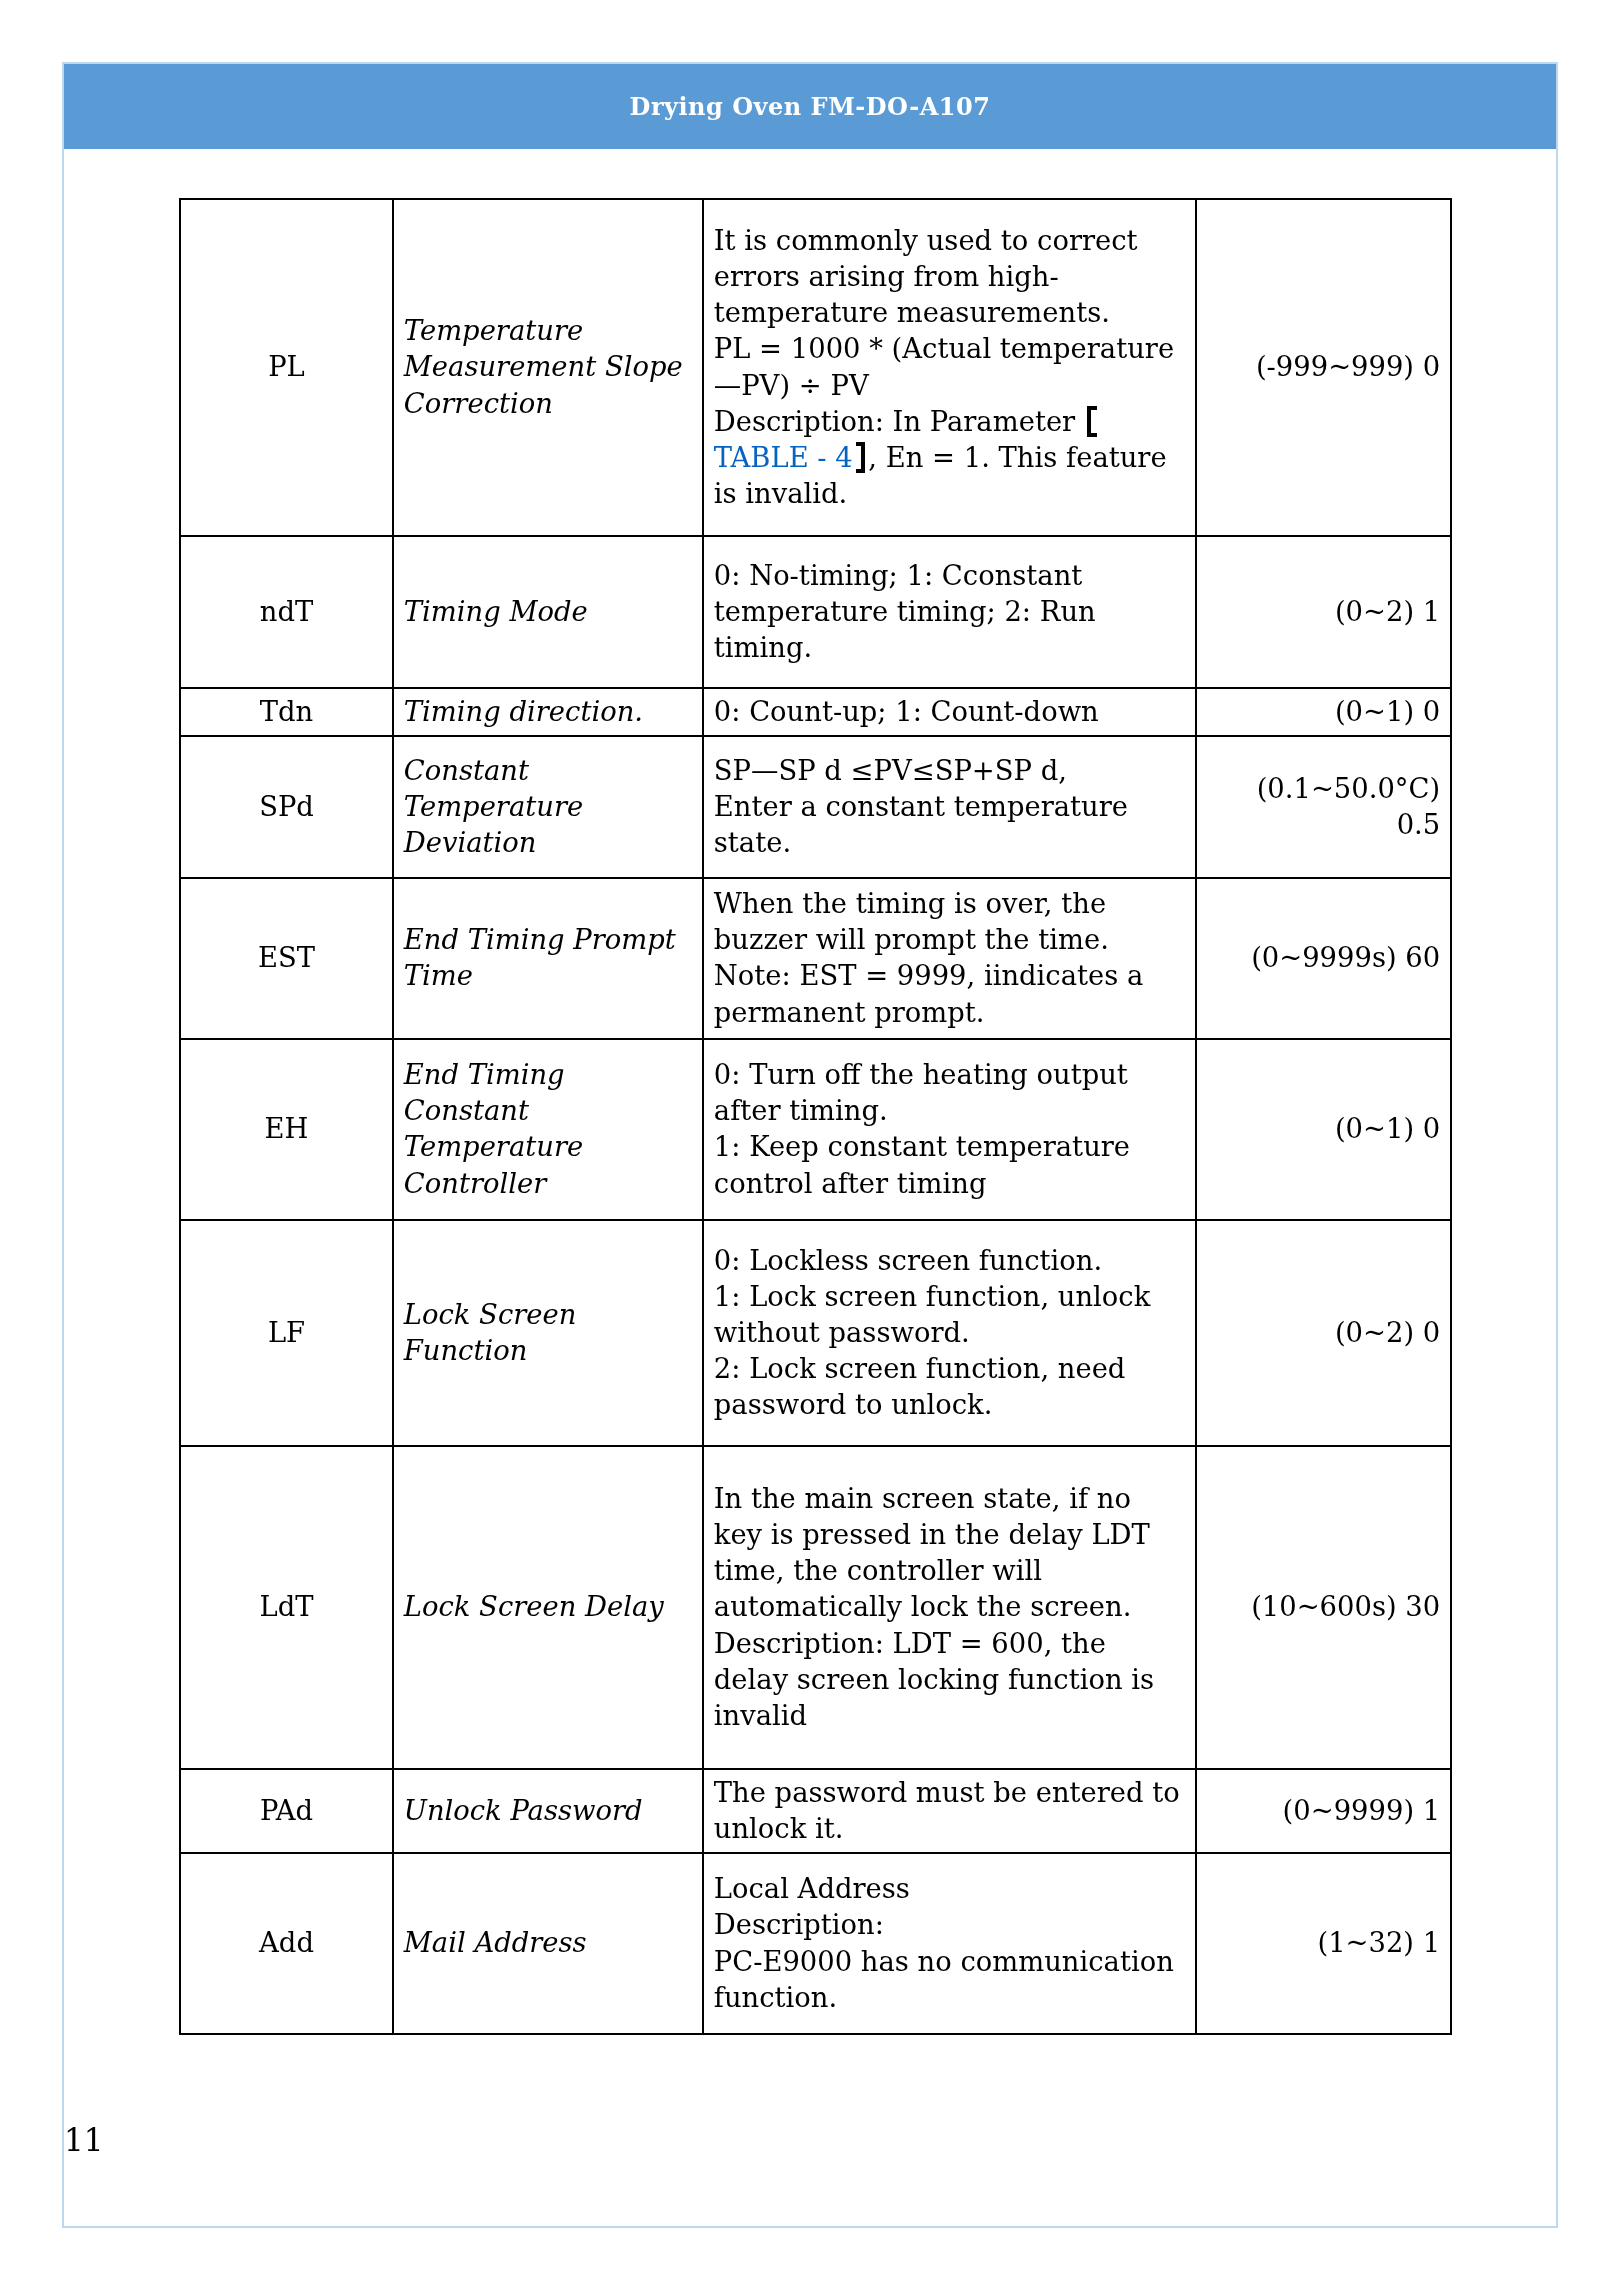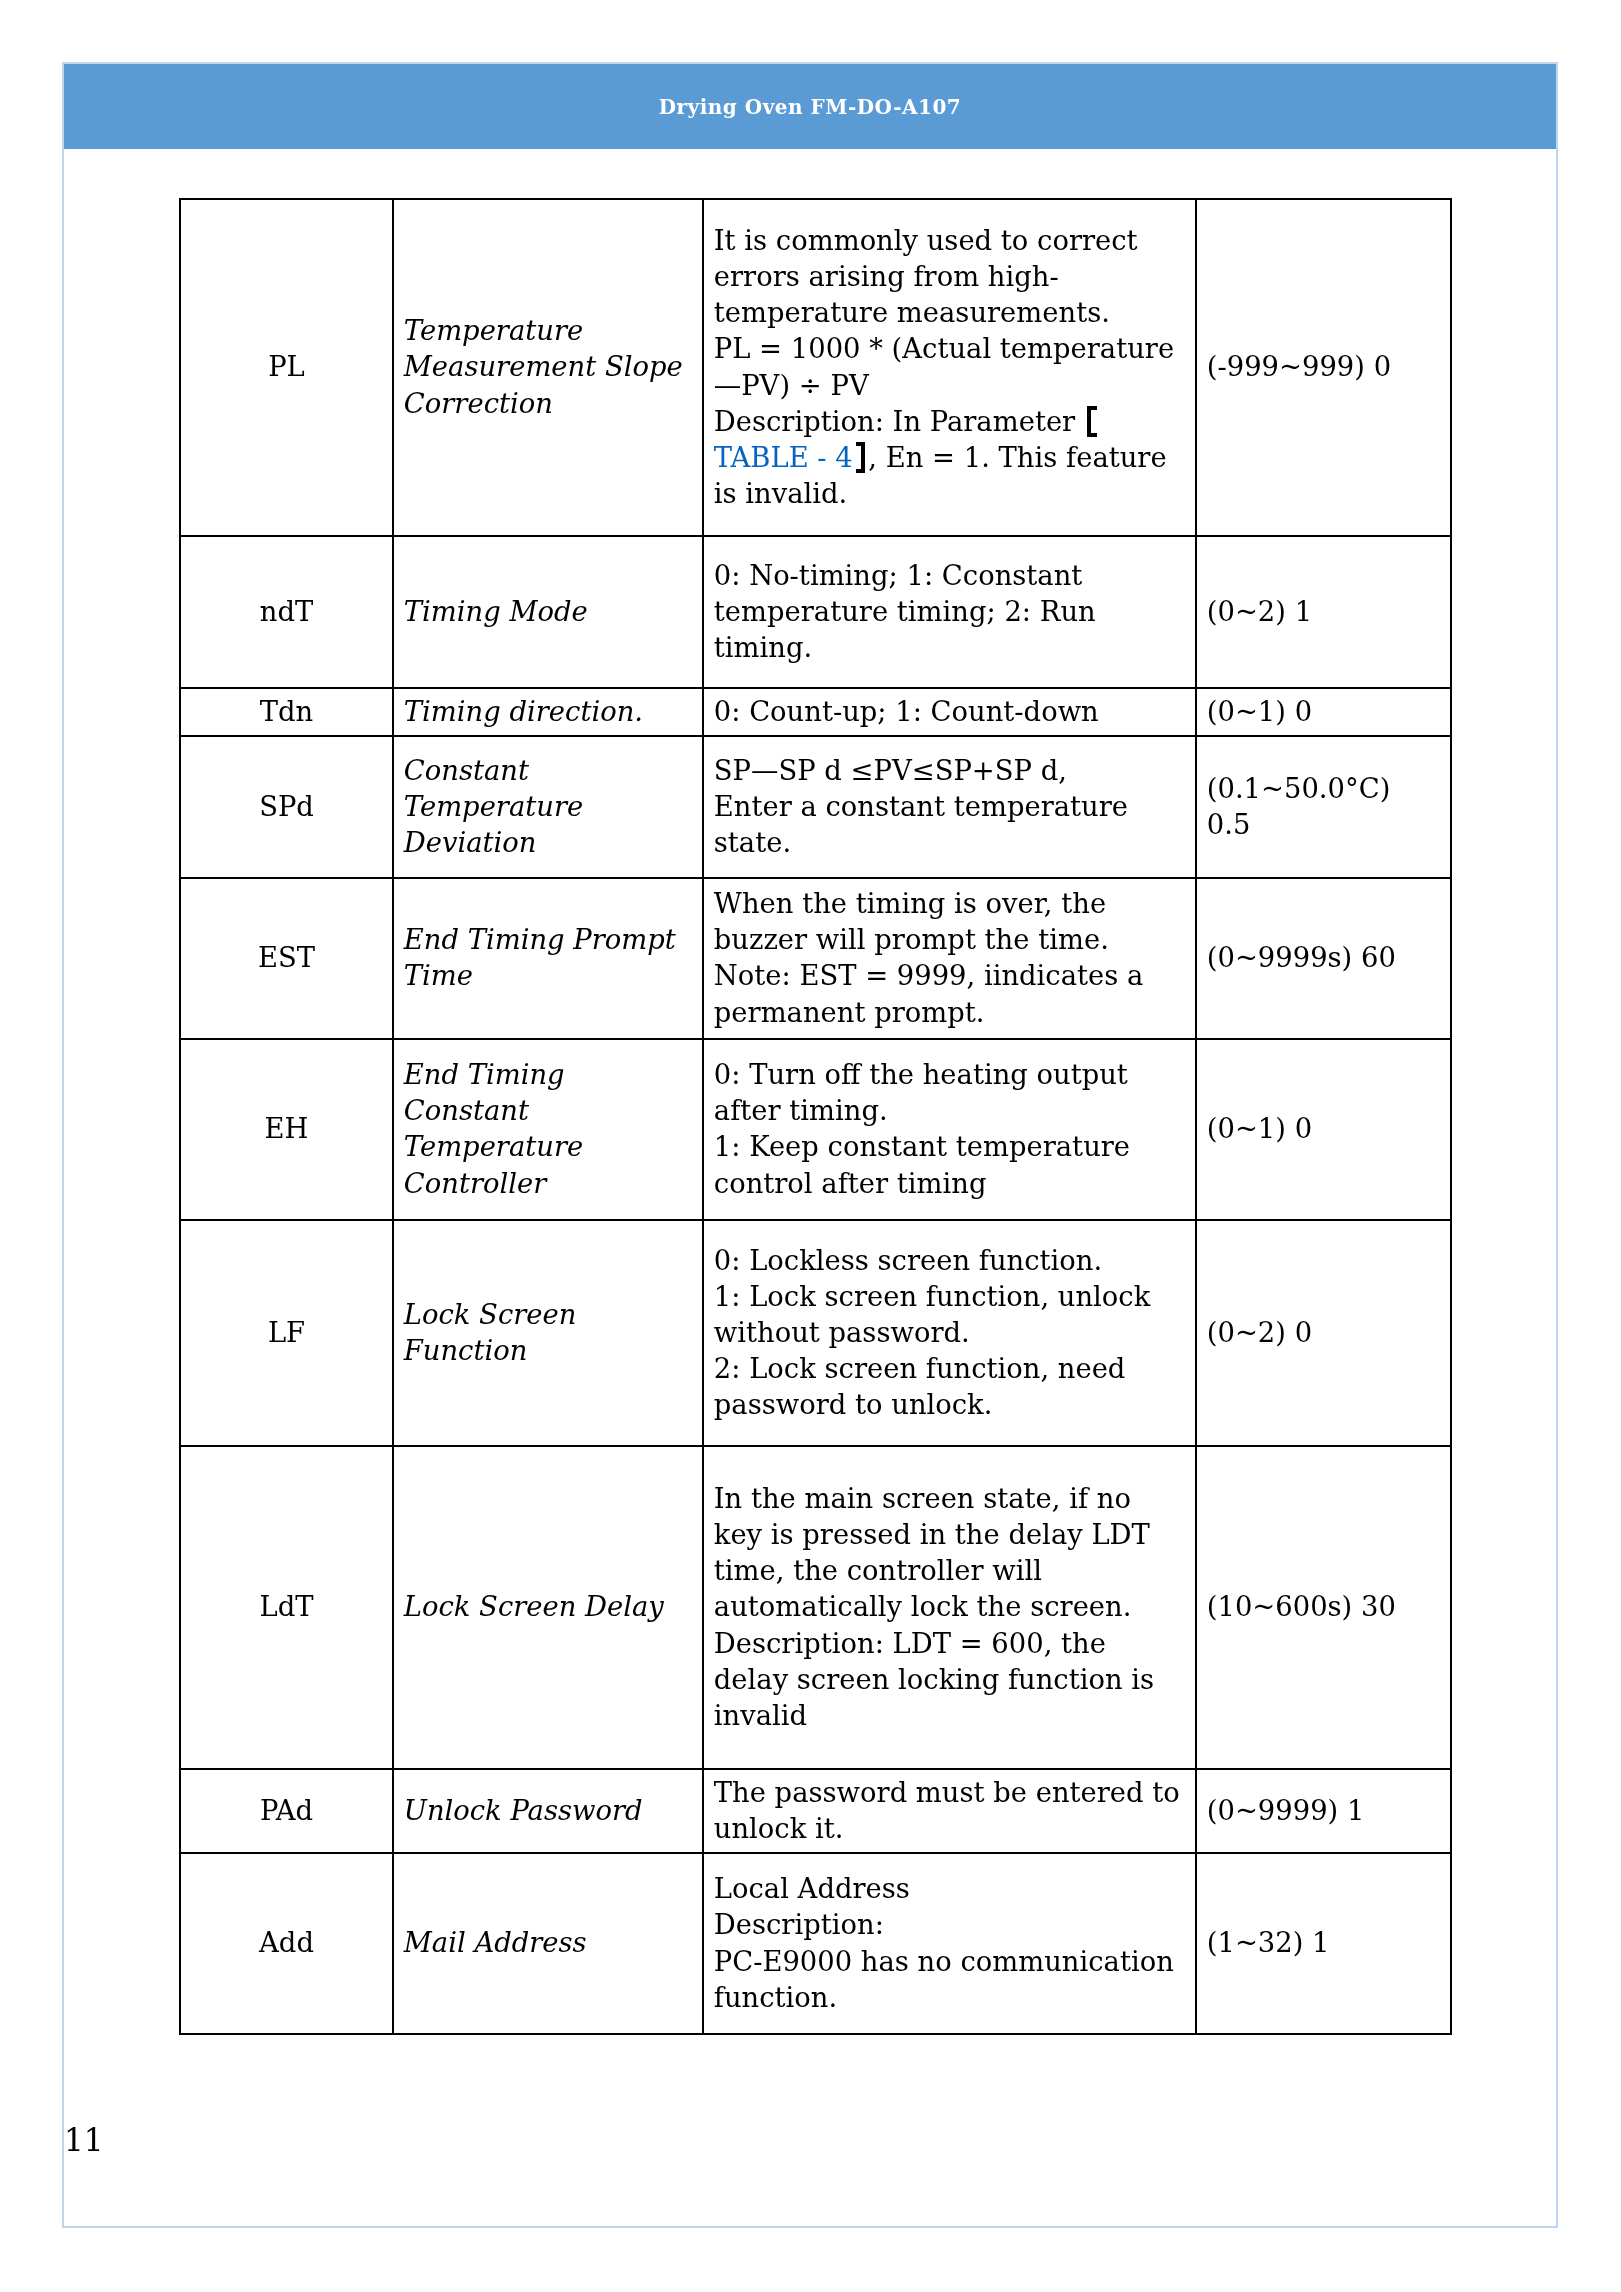--- a/index.html
+++ b/index.html
@@ -7,35 +7,35 @@
     font-family:"DejaVu Serif","Liberation Serif",serif; color:#000; }
   .page {
     position:absolute; left:62px; top:62px; width:1496px; height:2166px;
     background:#fff; border:2px solid #bdd7ee;
   }
   .header-bar {
     width:100%; height:85px; background:#5b9bd5;
     display:flex; align-items:center; justify-content:center;
   }
   .header-title {
-    color:#ffffff; font-weight:bold; font-size:20px; letter-spacing:0.5px;
+    color:#ffffff; font-weight:bold; font-size:24px; letter-spacing:0.5px;
   }
   table.param-table {
     position:absolute; left:115px; top:134px; width:1270px;
     border-collapse:collapse; table-layout:fixed;
     font-size:27.4px; line-height:1.32; color:#000;
   }
   .param-table td {
     border:2px solid #000; padding:4.9px 9.8px; vertical-align:middle;
     overflow:hidden;
   }
   .c-code  { text-align:center;margin-top:12px; }
   .c-name  { text-align:left;font-style:italic; }
   .c-desc  { text-align:left; }
-  .c-range { text-align:left;border-radius:16px; }
+  .c-range { text-align:right;border-radius:16px; }
   .doclink { color:#0563c1; cursor:pointer; }
   .lbracket,.rbracket {
     display:inline-block; width:9.8px; height:31px; vertical-align:-5.9px; margin:0 2.9px;
   }
   .lbracket { border-left:4.9px solid #000; border-top:4.9px solid #000; border-bottom:4.9px solid #000; }
   .rbracket { border-right:4.9px solid #000; border-top:4.9px solid #000; border-bottom:4.9px solid #000; }
   .page-number {
     position:absolute; top:2058px; left:0; width:100%;
     font-size:31px;
   }

